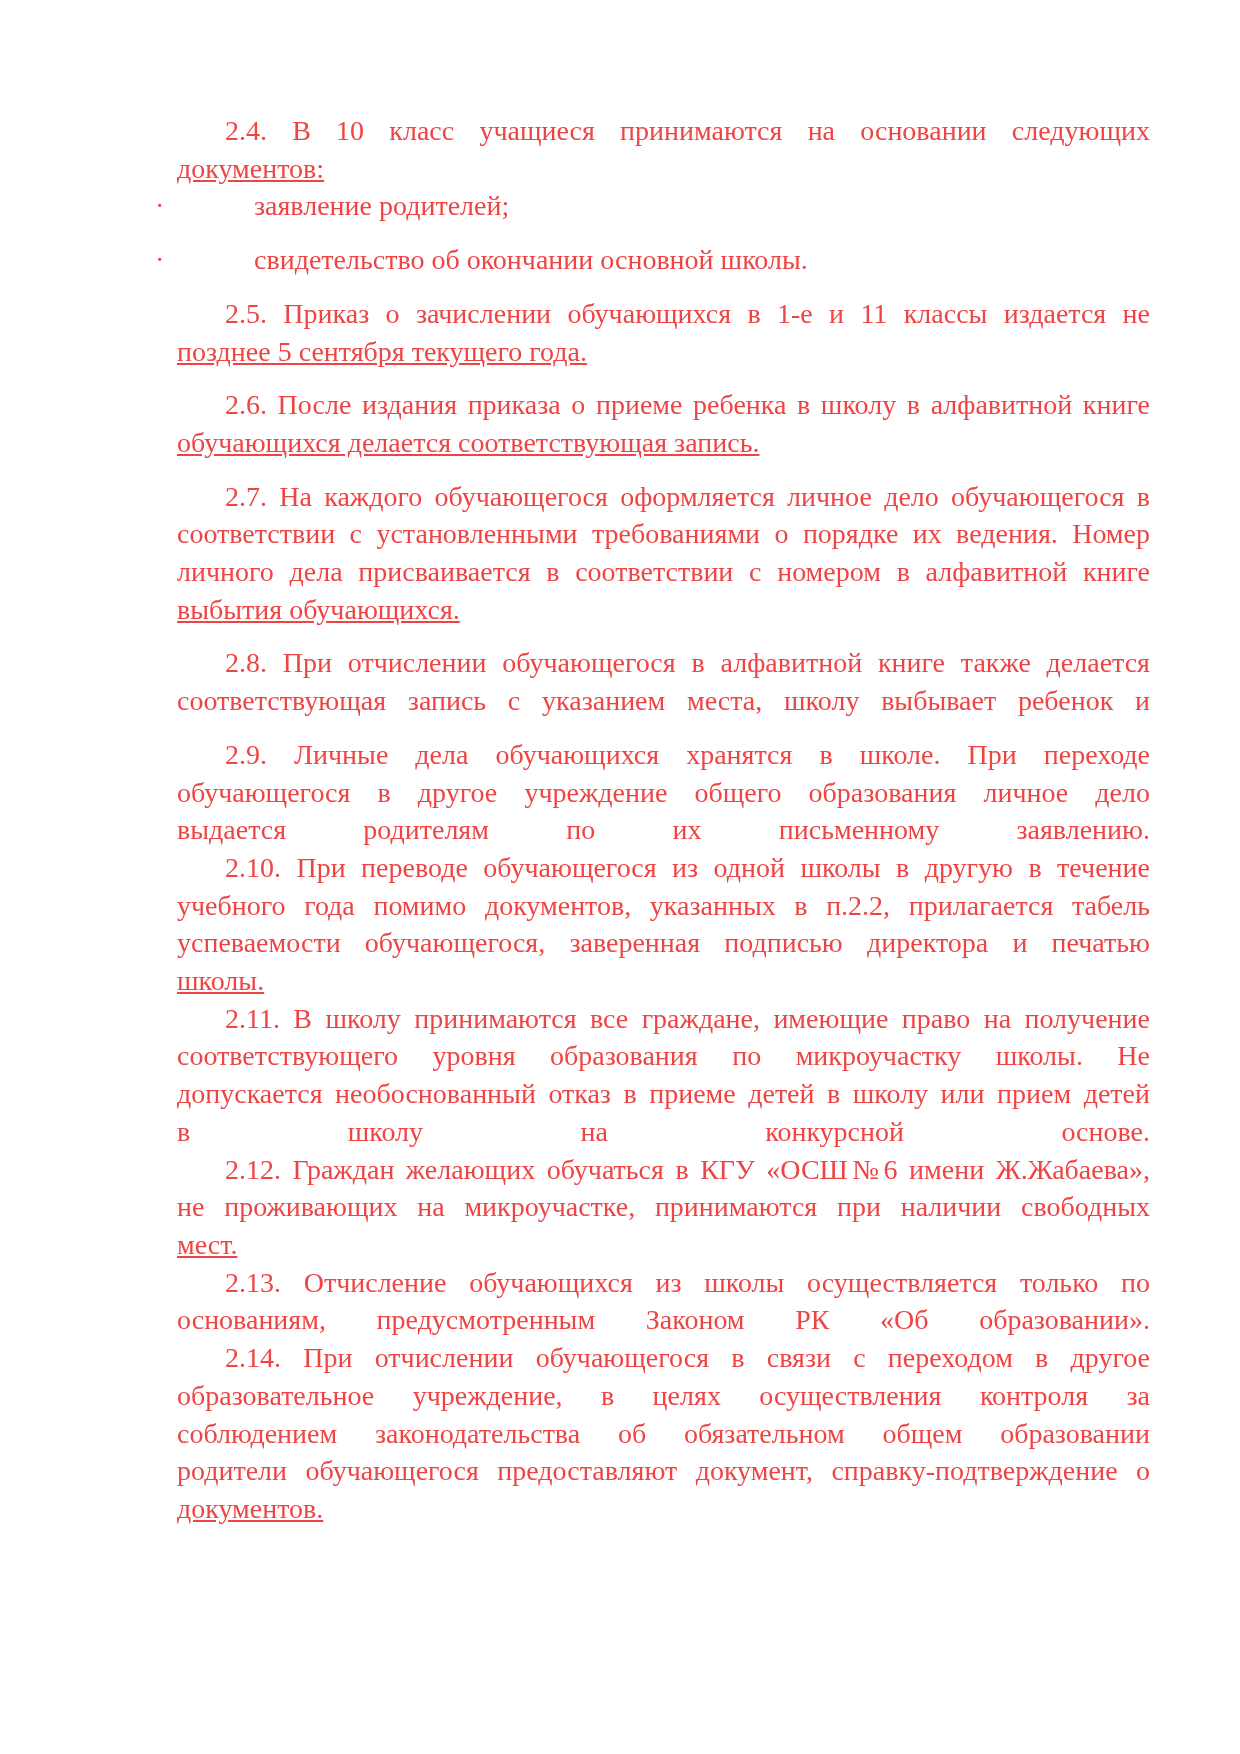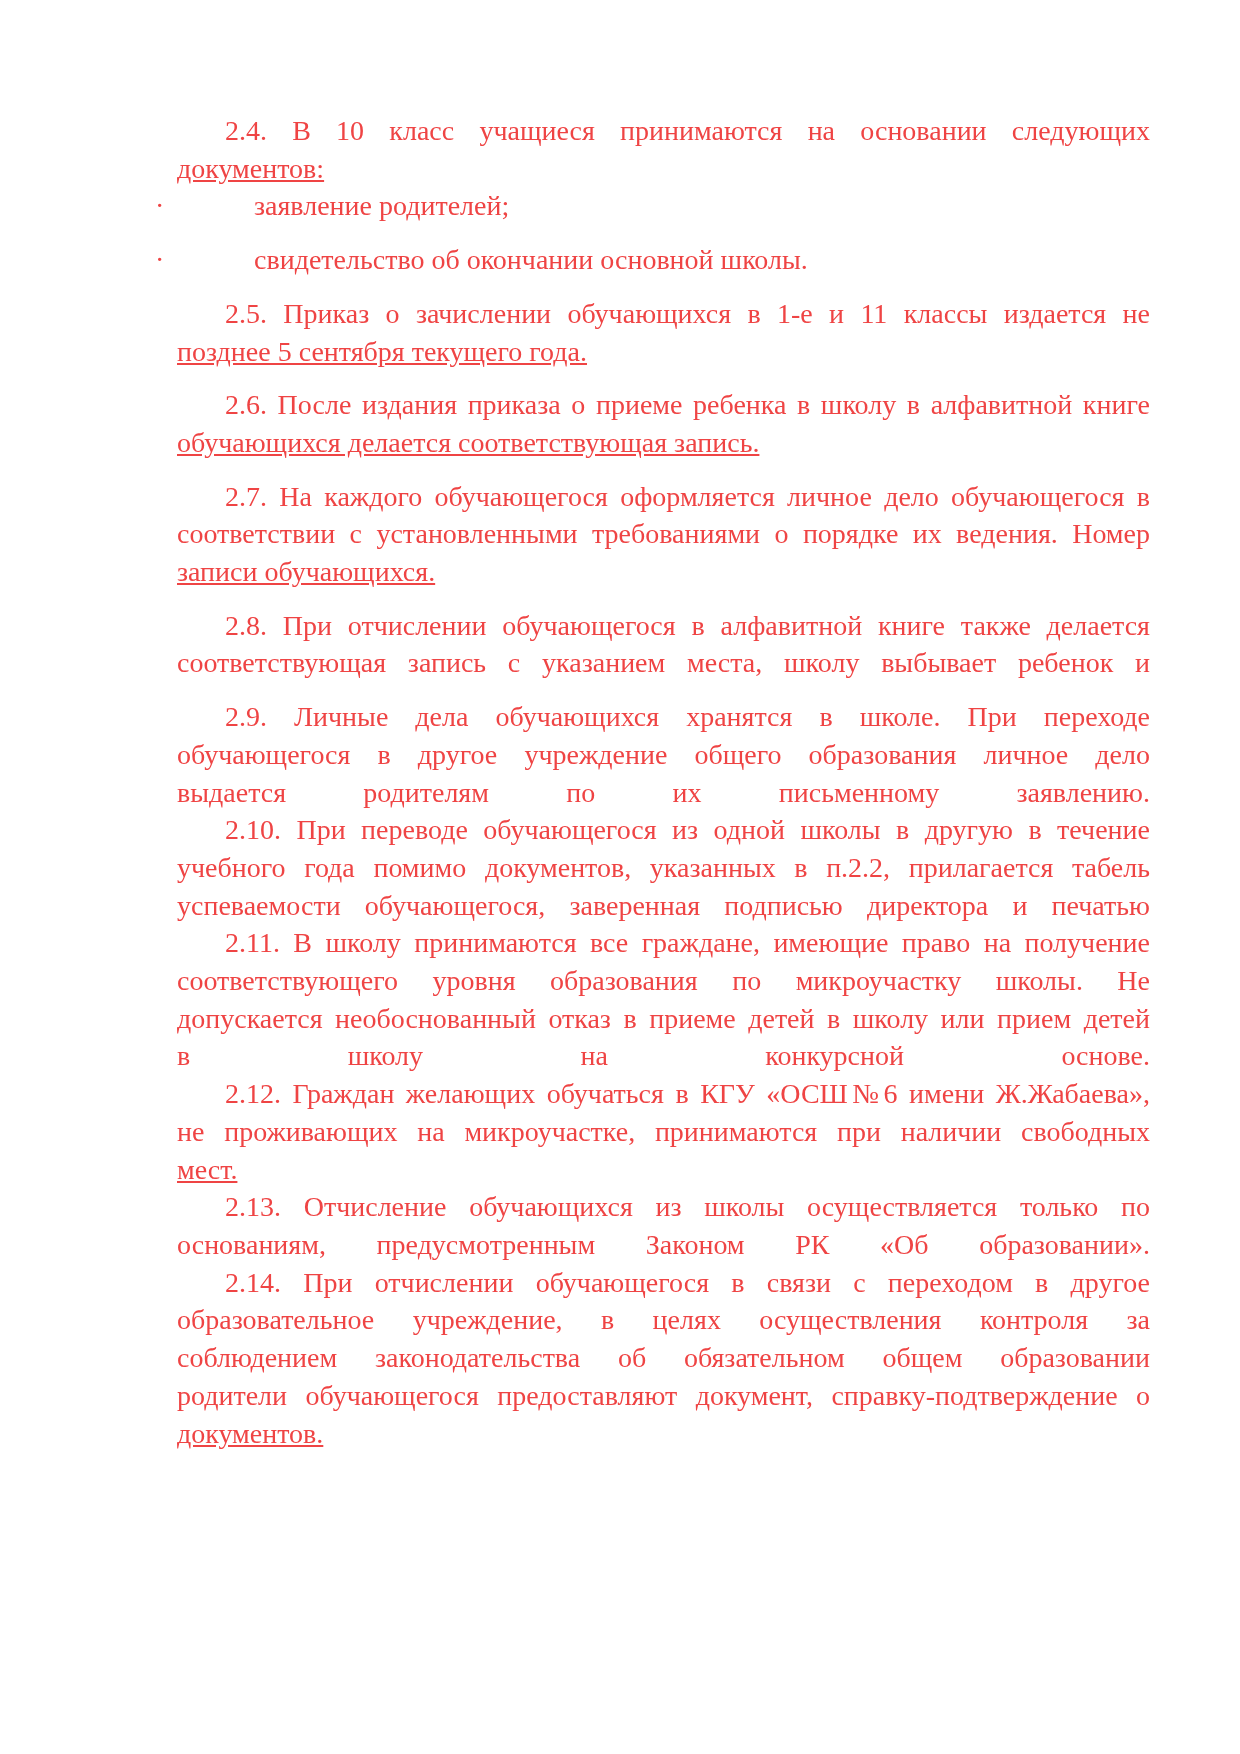--- a/index.html
+++ b/index.html
@@ -62,35 +62,37 @@
         <div class="line first">2.5. Приказ о зачислении обучающихся в 1-е и 11 классы издается не</div>
         <div class="line last">позднее 5 сентября текущего года.</div>
       </div>
       <div class="para gap">
         <div class="line first">2.6. После издания приказа о приеме ребенка в школу в алфавитной книге</div>
         <div class="line last">обучающихся делается соответствующая запись.</div>
       </div>
       <div class="para gap">
         <div class="line first">2.7. На каждого обучающегося оформляется личное дело обучающегося в</div>
         <div class="line">соответствии с установленными требованиями о порядке их ведения. Номер</div>
-        <div class="line last">записи обучающихся.</div>
+        <div class="line">личного дела присваивается в соответствии с номером в алфавитной книге</div>
+        <div class="line last">выбытия обучающихся.</div>
       </div>
       <div class="para gap">
         <div class="line first">2.8. При отчислении обучающегося в алфавитной книге также делается</div>
         <div class="line">соответствующая запись с указанием места, школу выбывает ребенок и</div>
       </div>
       <div class="para">
         <div class="line first">2.9. Личные дела обучающихся хранятся в школе. При переходе</div>
         <div class="line">обучающегося в другое учреждение общего образования личное дело</div>
         <div class="line">выдается родителям по их письменному заявлению.</div>
       </div>
       <div class="para">
         <div class="line first">2.10. При переводе обучающегося из одной школы в другую в течение</div>
         <div class="line">учебного года помимо документов, указанных в п.2.2, прилагается табель</div>
         <div class="line">успеваемости обучающегося, заверенная подписью директора и печатью</div>
+        <div class="line last">школы.</div>
       </div>
       <div class="para">
         <div class="line first">2.11. В школу принимаются все граждане, имеющие право на получение</div>
         <div class="line">соответствующего уровня образования по микроучастку школы. Не</div>
         <div class="line">допускается необоснованный отказ в приеме детей в школу или прием детей</div>
         <div class="line">в школу на конкурсной основе.</div>
       </div>
       <div class="para">
         <div class="line first">2.12. Граждан желающих обучаться в КГУ «ОСШ№6 имени Ж.Жабаева»,</div>
         <div class="line">не проживающих на микроучастке, принимаются при наличии свободных</div>

